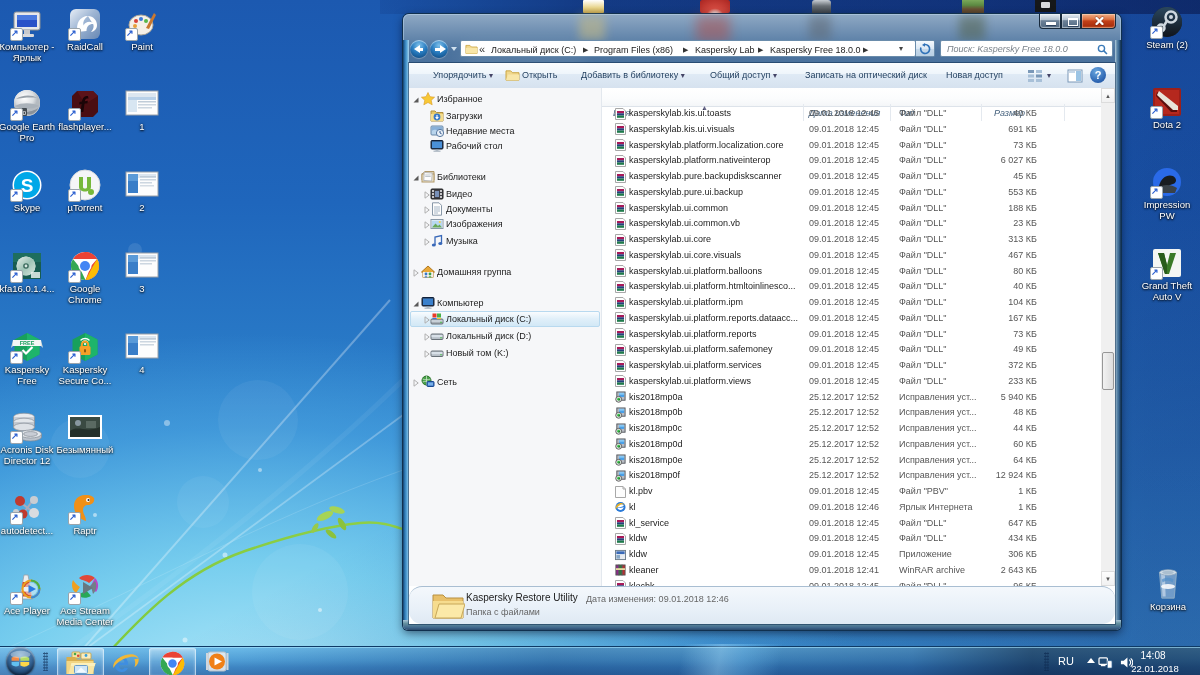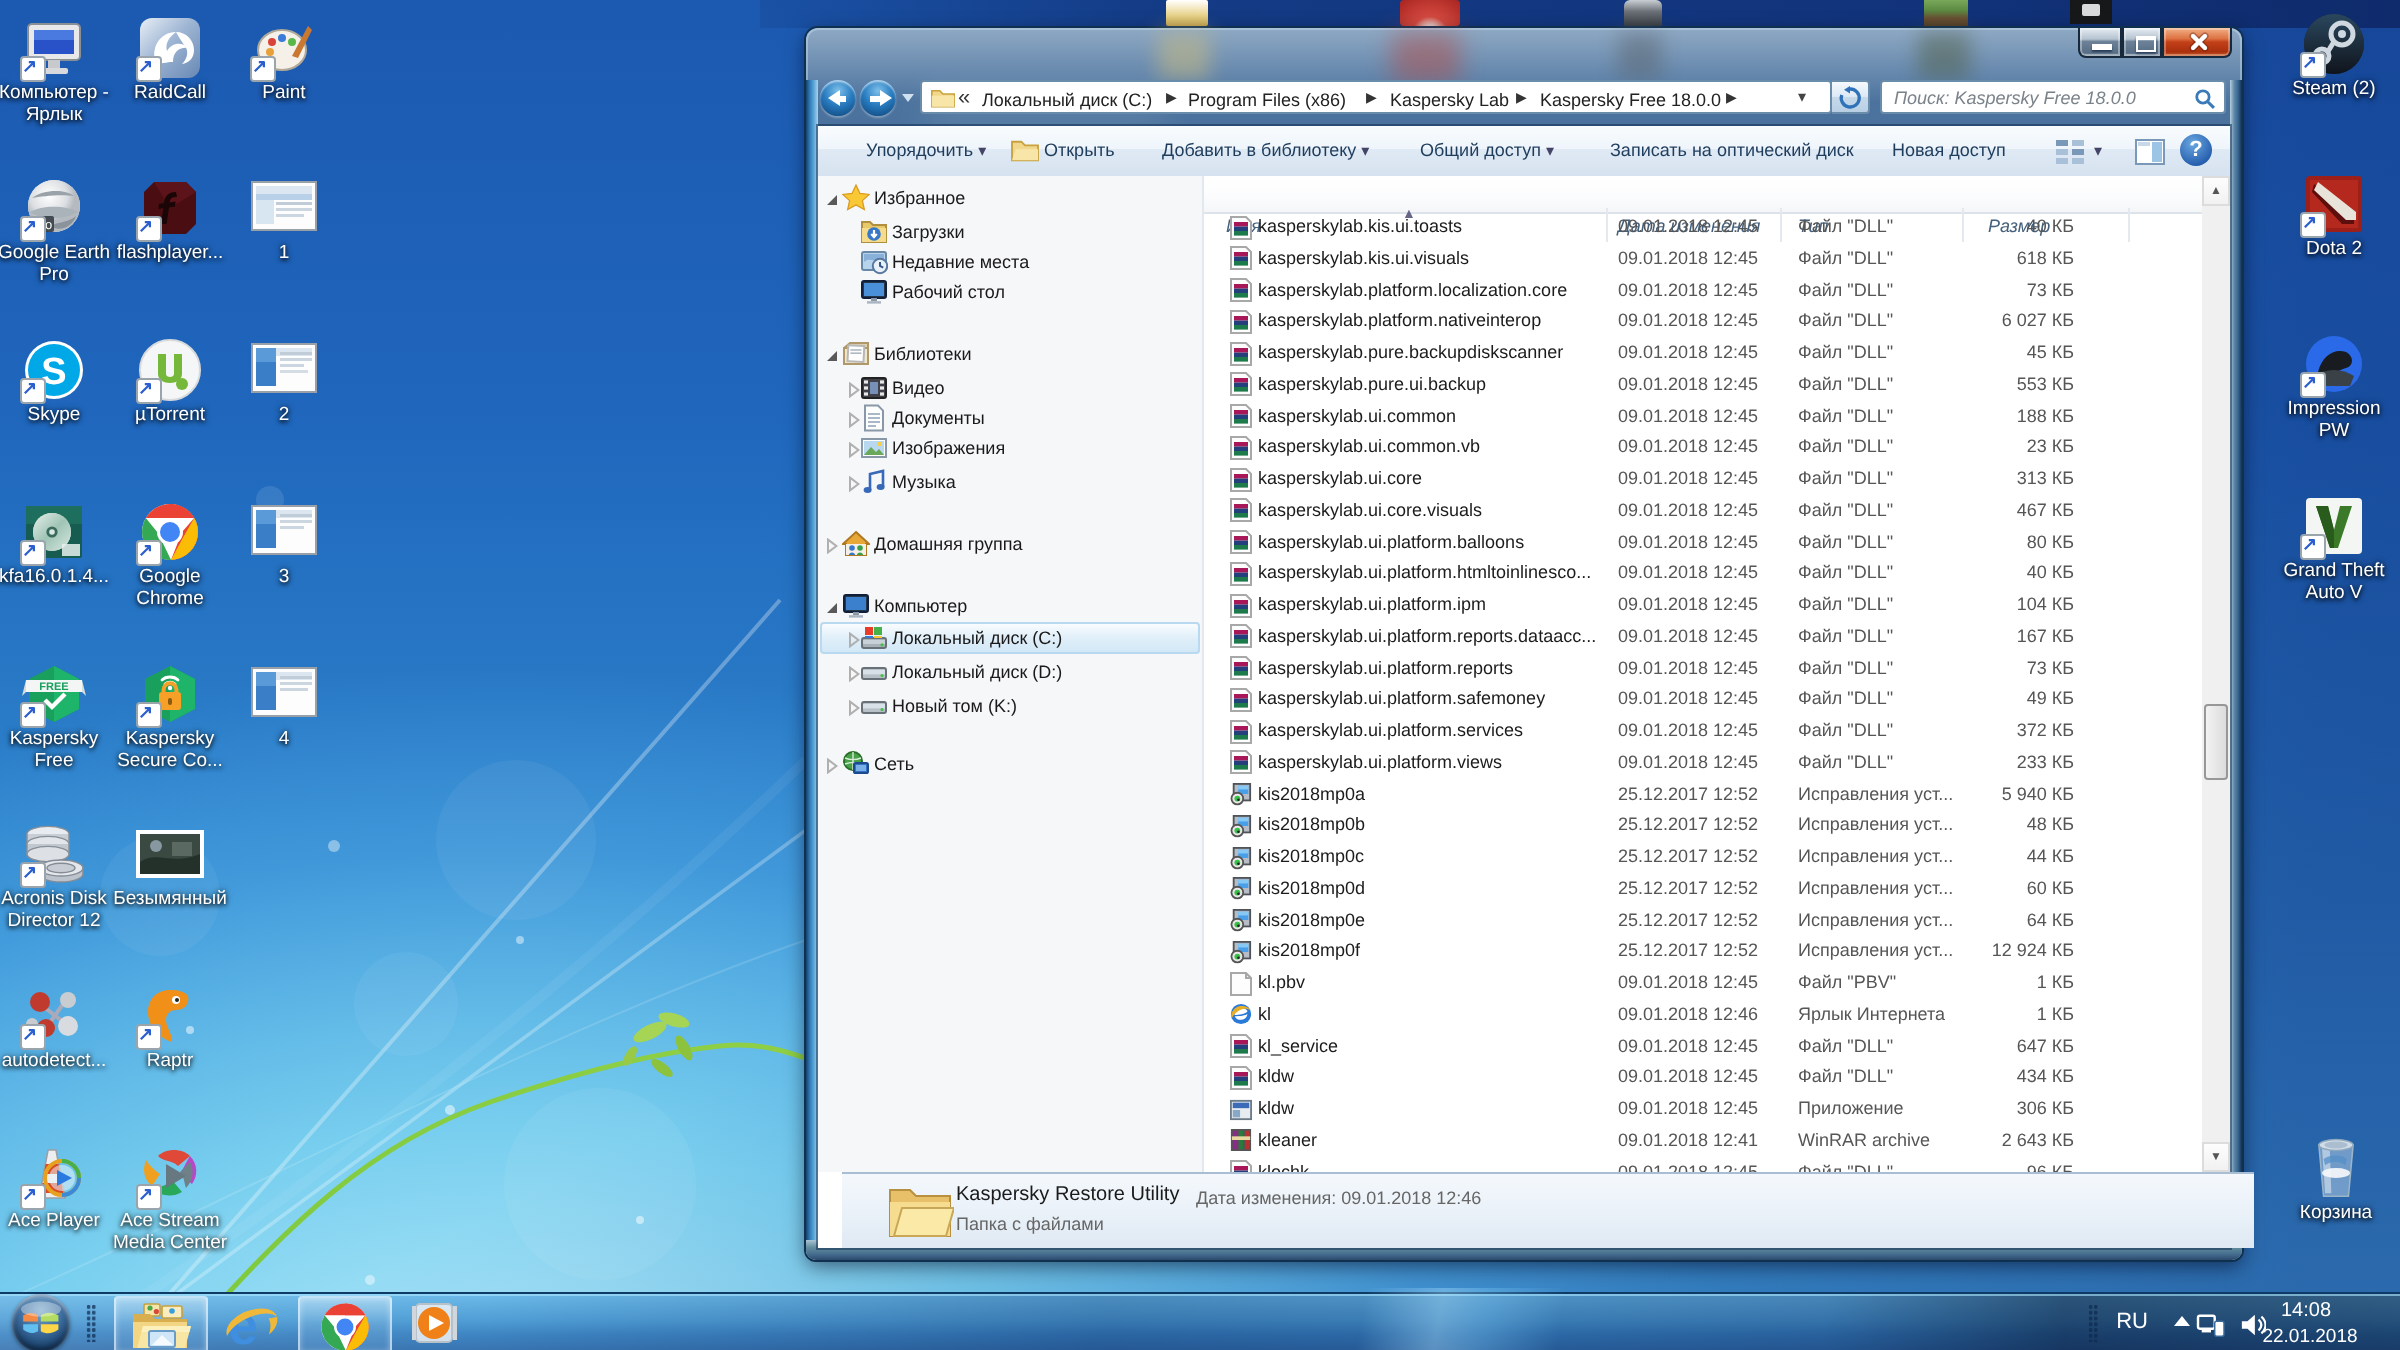--- a/index.html
+++ b/index.html
@@ -48,21 +48,21 @@
 .row .nm{position:absolute;left:27px;top:2.5px;color:#1c1c1c;white-space:nowrap;}
 .row .dt{position:absolute;left:207px;top:2.5px;color:#565656;white-space:nowrap;}
 .row .tp{position:absolute;left:297px;top:2.5px;color:#565656;white-space:nowrap;}
 .row .sz{position:absolute;left:330px;width:105px;top:2.5px;color:#565656;text-align:right;white-space:nowrap;}
 .fi{position:absolute;left:13px;top:2px;width:11px;height:12px;}
 
 #vsb{position:absolute;left:692px;top:25px;width:14px;height:498px;background:#f0f0f0;}
 .sbtn{position:absolute;left:0;width:14px;height:15px;background:linear-gradient(to bottom,#fdfdfd,#f1f1f1);border:1px solid #dcdcdc;box-sizing:border-box;color:#555;font-size:6px;text-align:center;line-height:14px;}
 #thumb{position:absolute;left:1px;top:264px;width:12px;height:38px;background:linear-gradient(to right,#f2f2f2,#dcdcdc);border:1px solid #979797;border-radius:2px;box-sizing:border-box;}
 
-#dpane{position:absolute;left:12px;top:523px;width:706px;height:38px;background:linear-gradient(to bottom,#f4f8fc,#e8f0f8 60%,#dfe9f3);border-top:1px solid #a9bed2;box-sizing:border-box;}
+#dpane{position:absolute;left:0;top:523px;width:706px;height:38px;background:linear-gradient(to bottom,#f4f8fc,#e8f0f8 60%,#dfe9f3);border-top:1px solid #a9bed2;box-sizing:border-box;border-radius:13px;}
 </style></head>
 <body>
 <div id="desk">
 <svg class="abs" width="1200" height="675" style="left:0;top:0">
   <defs>
     <linearGradient id="vg" x1="0" y1="1" x2="1" y2="0">
       <stop offset="0" stop-color="#7ec93e"></stop>
           <stop offset="1" stop-color="#8fcf45"></stop>
     </linearGradient>
   </defs>
@@ -685,21 +685,21 @@
 <div class="row" style="top:33.25px">
             <svg class="fi" width="11" height="12" viewBox="0 0 11 12">
               <path d="M0.5 0.5 L8 0.5 L10.5 3 L10.5 11.5 L0.5 11.5 Z" fill="#fdfdfd" stroke="#a8a8a8"></path>
               <rect x="2" y="3" width="7" height="2.3" fill="#a81858"></rect>
               <rect x="2" y="5.3" width="7" height="2.2" fill="#24407c"></rect>
               <rect x="2" y="7.5" width="7" height="2.3" fill="#1d7a4a"></rect>
             </svg>
             <span class="nm">kasperskylab.kis.ui.visuals</span>
             <span class="dt">09.01.2018 12:45</span>
             <span class="tp">Файл "DLL"</span>
-            <span class="sz">618 КБ</span>
+            <span class="sz">691 КБ</span>
           </div>
 <div class="row" style="top:49.00px">
             <svg class="fi" width="11" height="12" viewBox="0 0 11 12">
               <path d="M0.5 0.5 L8 0.5 L10.5 3 L10.5 11.5 L0.5 11.5 Z" fill="#fdfdfd" stroke="#a8a8a8"></path>
               <rect x="2" y="3" width="7" height="2.3" fill="#a81858"></rect>
               <rect x="2" y="5.3" width="7" height="2.2" fill="#24407c"></rect>
               <rect x="2" y="7.5" width="7" height="2.3" fill="#1d7a4a"></rect>
             </svg>
             <span class="nm">kasperskylab.platform.localization.core</span>
             <span class="dt">09.01.2018 12:45</span>

